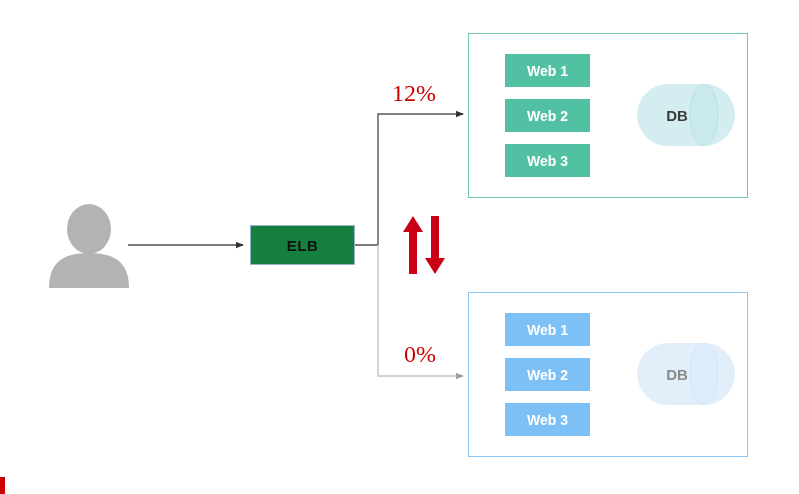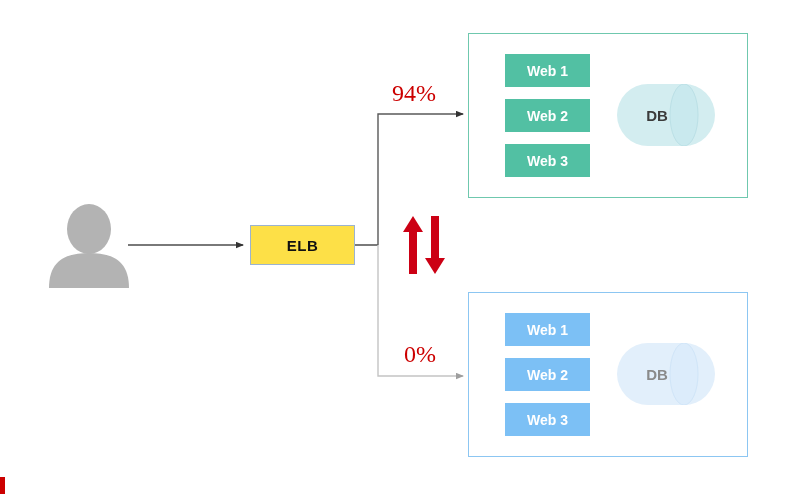--- a/index.html
+++ b/index.html
@@ -26,21 +26,21 @@
     width: 88px;
     height: 85px;
   }
 
   
   #elb-node {
     left: 250px;
     top: 225px;
     width: 105px;
     height: 40px;
-    background: #fde047;
+    background: #15803d;
     border: 1px solid #9BB3D0;
     box-sizing: border-box;
     display: flex;
     align-items: center;
     justify-content: center;
   }
   #elb-node .node-label {
     font-size: 15px;
     font-weight: bold;
     color: #111111;
@@ -109,21 +109,21 @@
 
   #group-active .web-box:nth-of-type(1),
   #group-standby .web-box:nth-of-type(1) { left: 36px; top: 20px; }
   #group-active .web-box:nth-of-type(2),
   #group-standby .web-box:nth-of-type(2) { left: 36px; top: 65px; }
   #group-active .web-box:nth-of-type(3),
   #group-standby .web-box:nth-of-type(3) { left: 36px; top: 110px; }
 
   
   .db-cyl {
-    left: 148px;
+    left: 168px;
     top: 50px;
     width: 98px;
     height: 62px;
   }
   .db-label {
     position: absolute;
     left: 0;
     top: 0;
     width: 80px;
     height: 62px;
@@ -173,21 +173,21 @@
 
     <line x1="128" y1="245" x2="243" y2="245" stroke="#4D4D4D" stroke-width="1.6" marker-end="url(#arrow-dark)"></line>
 
     <line x1="355" y1="245" x2="378" y2="245" stroke="#595959" stroke-width="1.6"></line>
 
     <polyline points="378,245 378,114 463,114" fill="none" stroke="#595959" stroke-width="1.4" marker-end="url(#arrow-dark)"></polyline>
 
     <polyline points="378,245 378,376 463,376" fill="none" stroke="#C4C4C4" stroke-width="1.4" marker-end="url(#arrow-light)"></polyline>
   </svg>
 
-  <div class="abs pct-label" id="label-100">94%</div>
+  <div class="abs pct-label" id="label-100">12%</div>
   <div class="abs pct-label" id="label-0">0%</div>
 
   <div class="abs" id="sync-arrows">
     <svg width="48" height="70" viewBox="0 0 48 70" xmlns="http://www.w3.org/2000/svg">
 
       <path d="M13 6 L23 22 L17 22 L17 64 L9 64 L9 22 L3 22 Z" fill="#CC0014"></path>
 
       <path d="M35 64 L45 48 L39 48 L39 6 L31 6 L31 48 L25 48 Z" fill="#CC0014"></path>
     </svg>
   </div>

